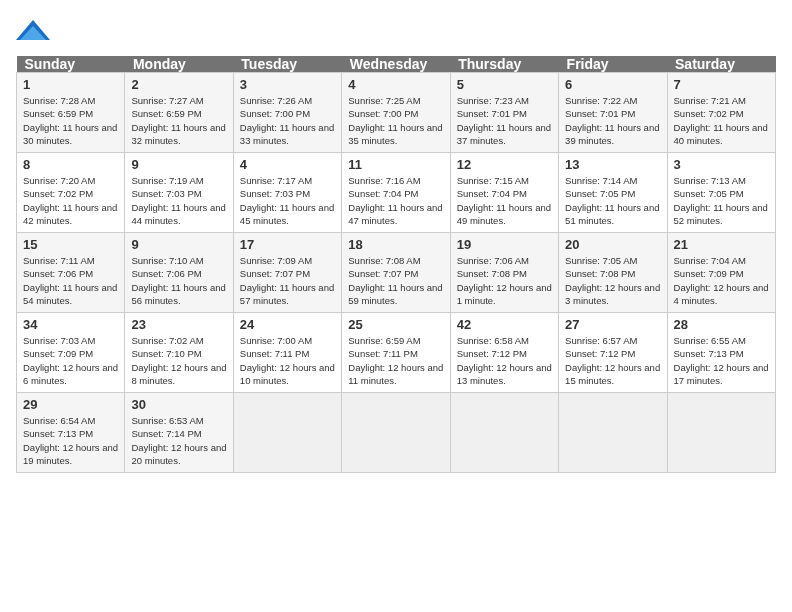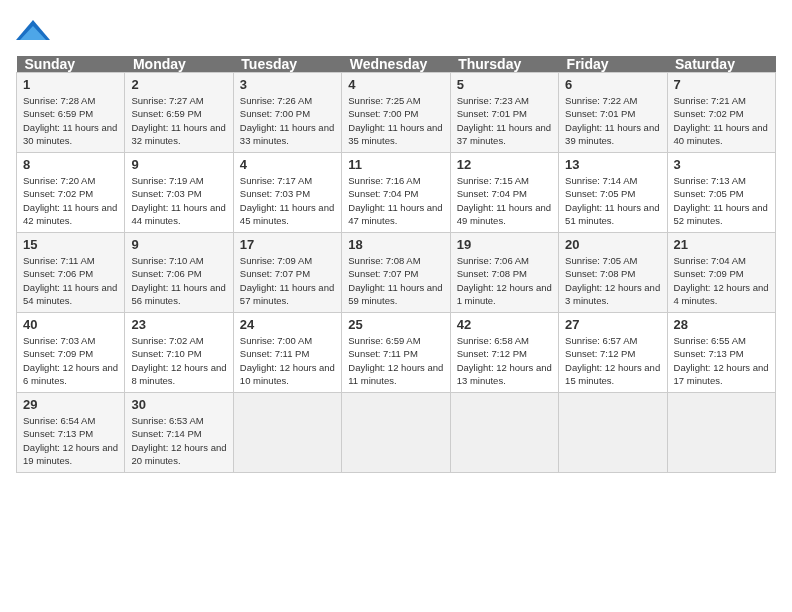--- a/index.html
+++ b/index.html
@@ -202,21 +202,21 @@
         <span class="day-num">20</span>
         <span class="day-info">Sunrise: 7:05 AM<br>Sunset: 7:08 PM<br>Daylight: 12 hours and 3 minutes.</span>
       </td>
         <td>
         <span class="day-num">21</span>
         <span class="day-info">Sunrise: 7:04 AM<br>Sunset: 7:09 PM<br>Daylight: 12 hours and 4 minutes.</span>
       </td>
       </tr>
       <tr>
         <td>
-        <span class="day-num">40</span>
+        <span class="day-num">34</span>
         <span class="day-info">Sunrise: 7:03 AM<br>Sunset: 7:09 PM<br>Daylight: 12 hours and 6 minutes.</span>
       </td>
         <td>
         <span class="day-num">23</span>
         <span class="day-info">Sunrise: 7:02 AM<br>Sunset: 7:10 PM<br>Daylight: 12 hours and 8 minutes.</span>
       </td>
         <td>
         <span class="day-num">24</span>
         <span class="day-info">Sunrise: 7:00 AM<br>Sunset: 7:11 PM<br>Daylight: 12 hours and 10 minutes.</span>
       </td>

